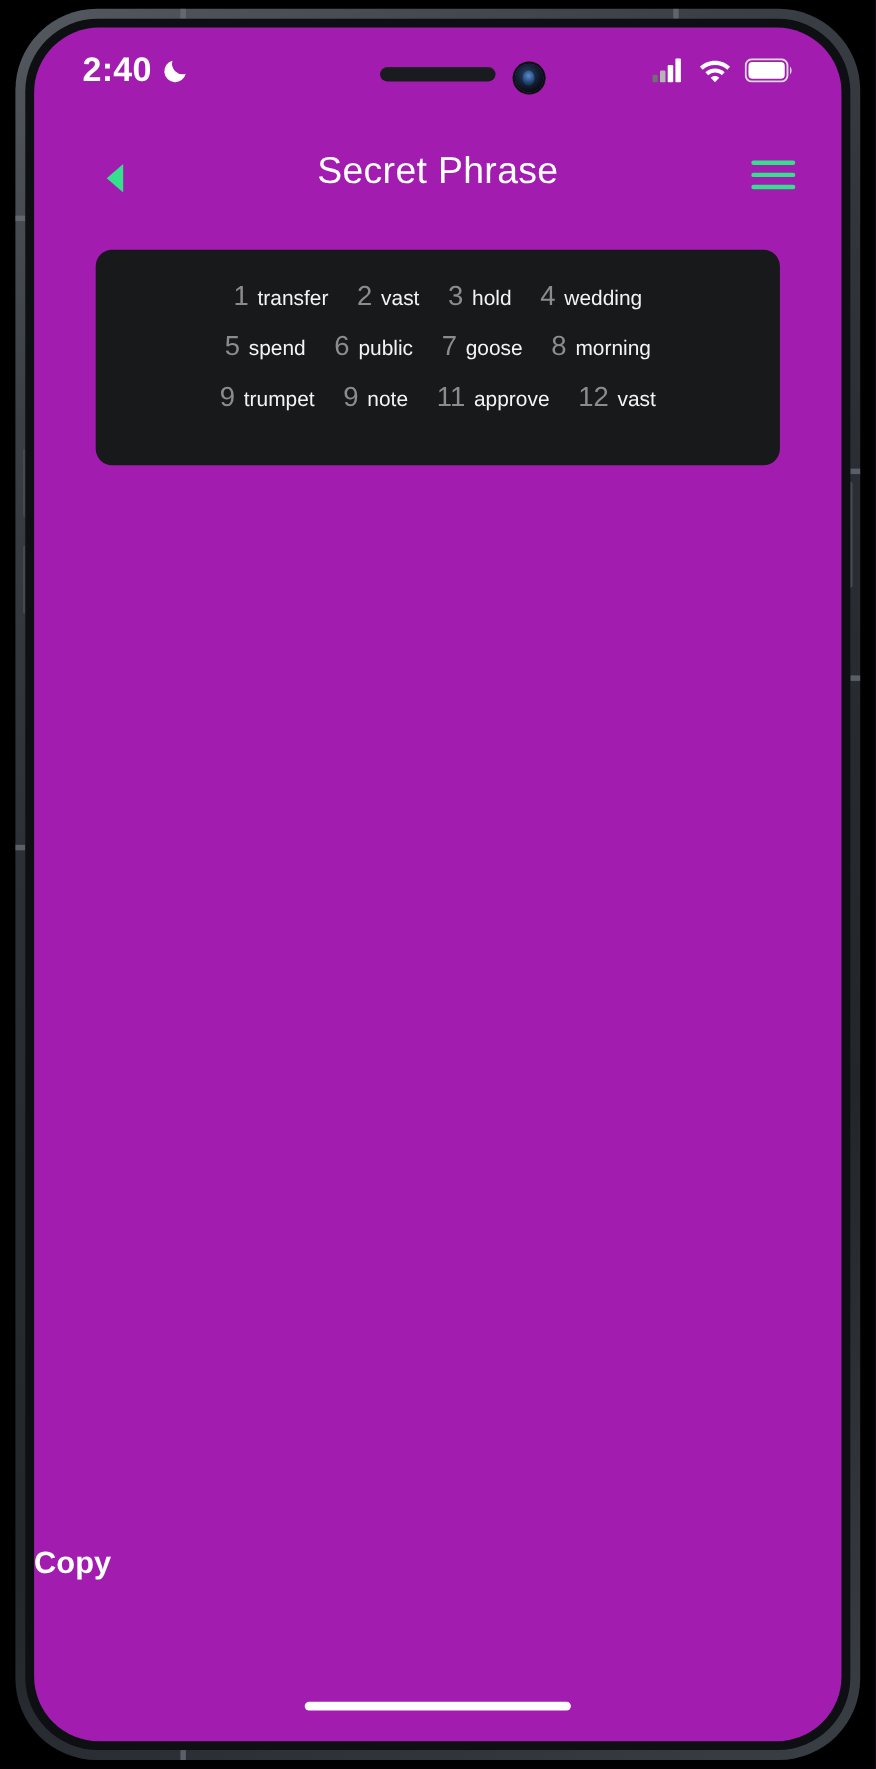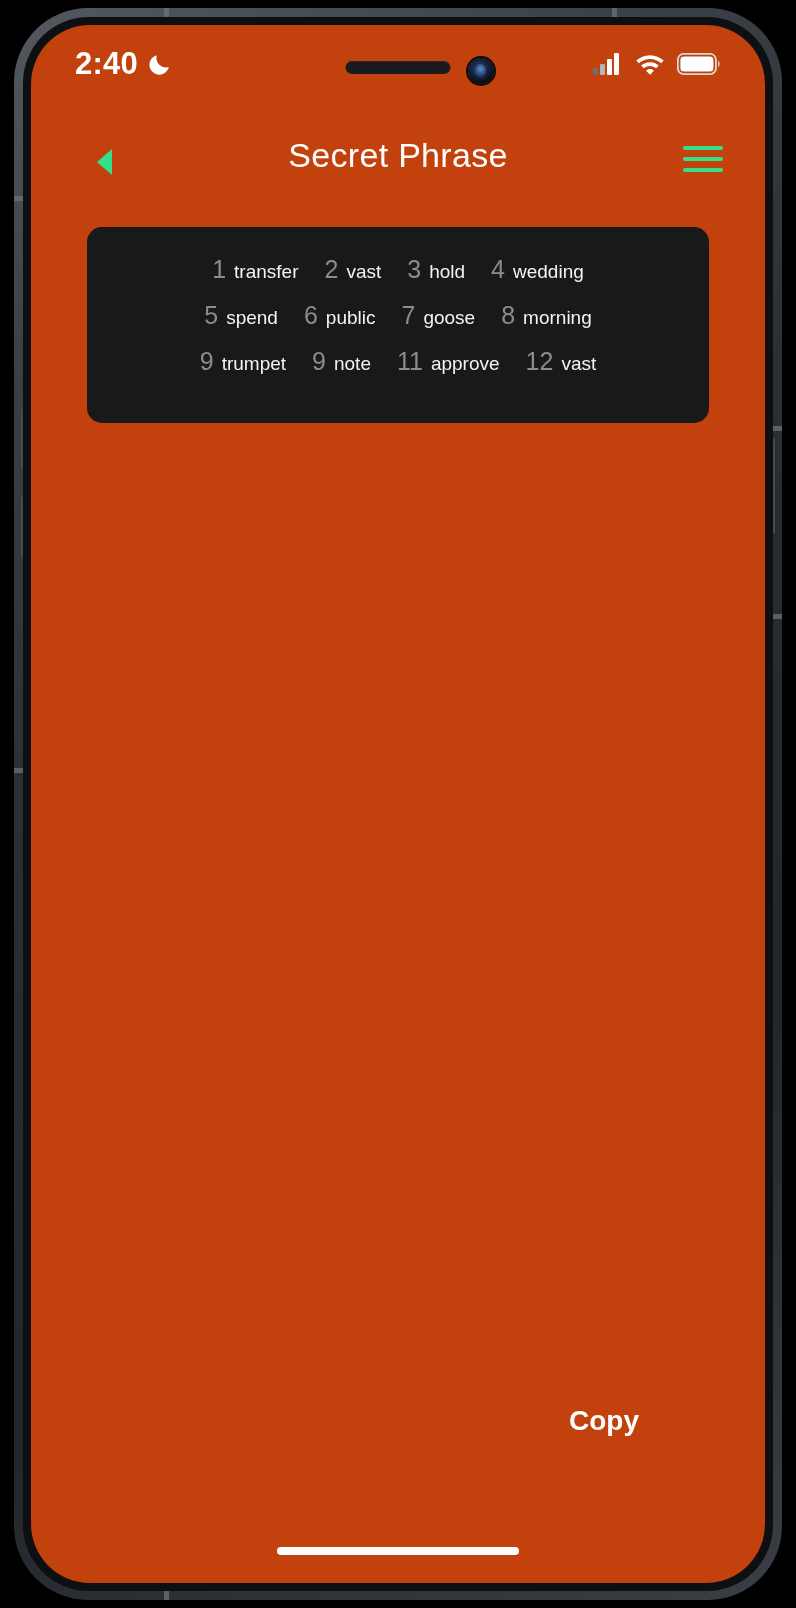--- a/index.html
+++ b/index.html
@@ -24,21 +24,21 @@
     width:750px; height:1574px;
     border-radius:66px;
     background:#0d0f12;
     padding:8px;
   }
   #screen {
     position:absolute;
     left:8px; top:8px;
     width:734px; height:1558px;
     border-radius:59px;
-    background:#c2410c;
+    background:#a21caf;
     overflow:hidden;
   }
   
   .side-btn { position:absolute; background:linear-gradient(90deg,#4a4e55,#2e3137); border-radius:2px; }
   #btn-silent { left:9px; top:170px; width:6px; height:34px; background:linear-gradient(90deg,#3c4046,#595d64); }
   #btn-vol-up { left:7px; top:400px; width:7px; height:62px; }
   #btn-vol-dn { left:7px; top:488px; width:7px; height:62px; }
   #btn-power  { right:7px; top:430px; width:7px; height:96px; background:linear-gradient(270deg,#4a4e55,#2e3137); }
   
   .seam { position:absolute; background:#6b7079; opacity:.75; }
@@ -118,21 +118,21 @@
   .word-index { color:#8c8c8c; font-size:25px; font-weight:400; }
   .word-text  { color:#f3f3f3; font-size:19px; font-weight:400; }
   #reveal-hint {
     margin-top:19px; text-align:center;
     color:#ffffff; font-size:26px; font-weight:700; letter-spacing:.2px;
   }
 
   
   #copy-button {
     position:absolute; left:0; top:1380px; width:608px;
-    text-align:right; color:#fff;
+    text-align:left; color:#fff;
     font-size:28px; font-weight:700;
   }
   #home-indicator {
     position:absolute; left:50%; transform:translateX(-50%);
     bottom:28px; width:242px; height:8px; border-radius:4px; background:#fff;
   }
 </style>
 </head>
 <body>
 

